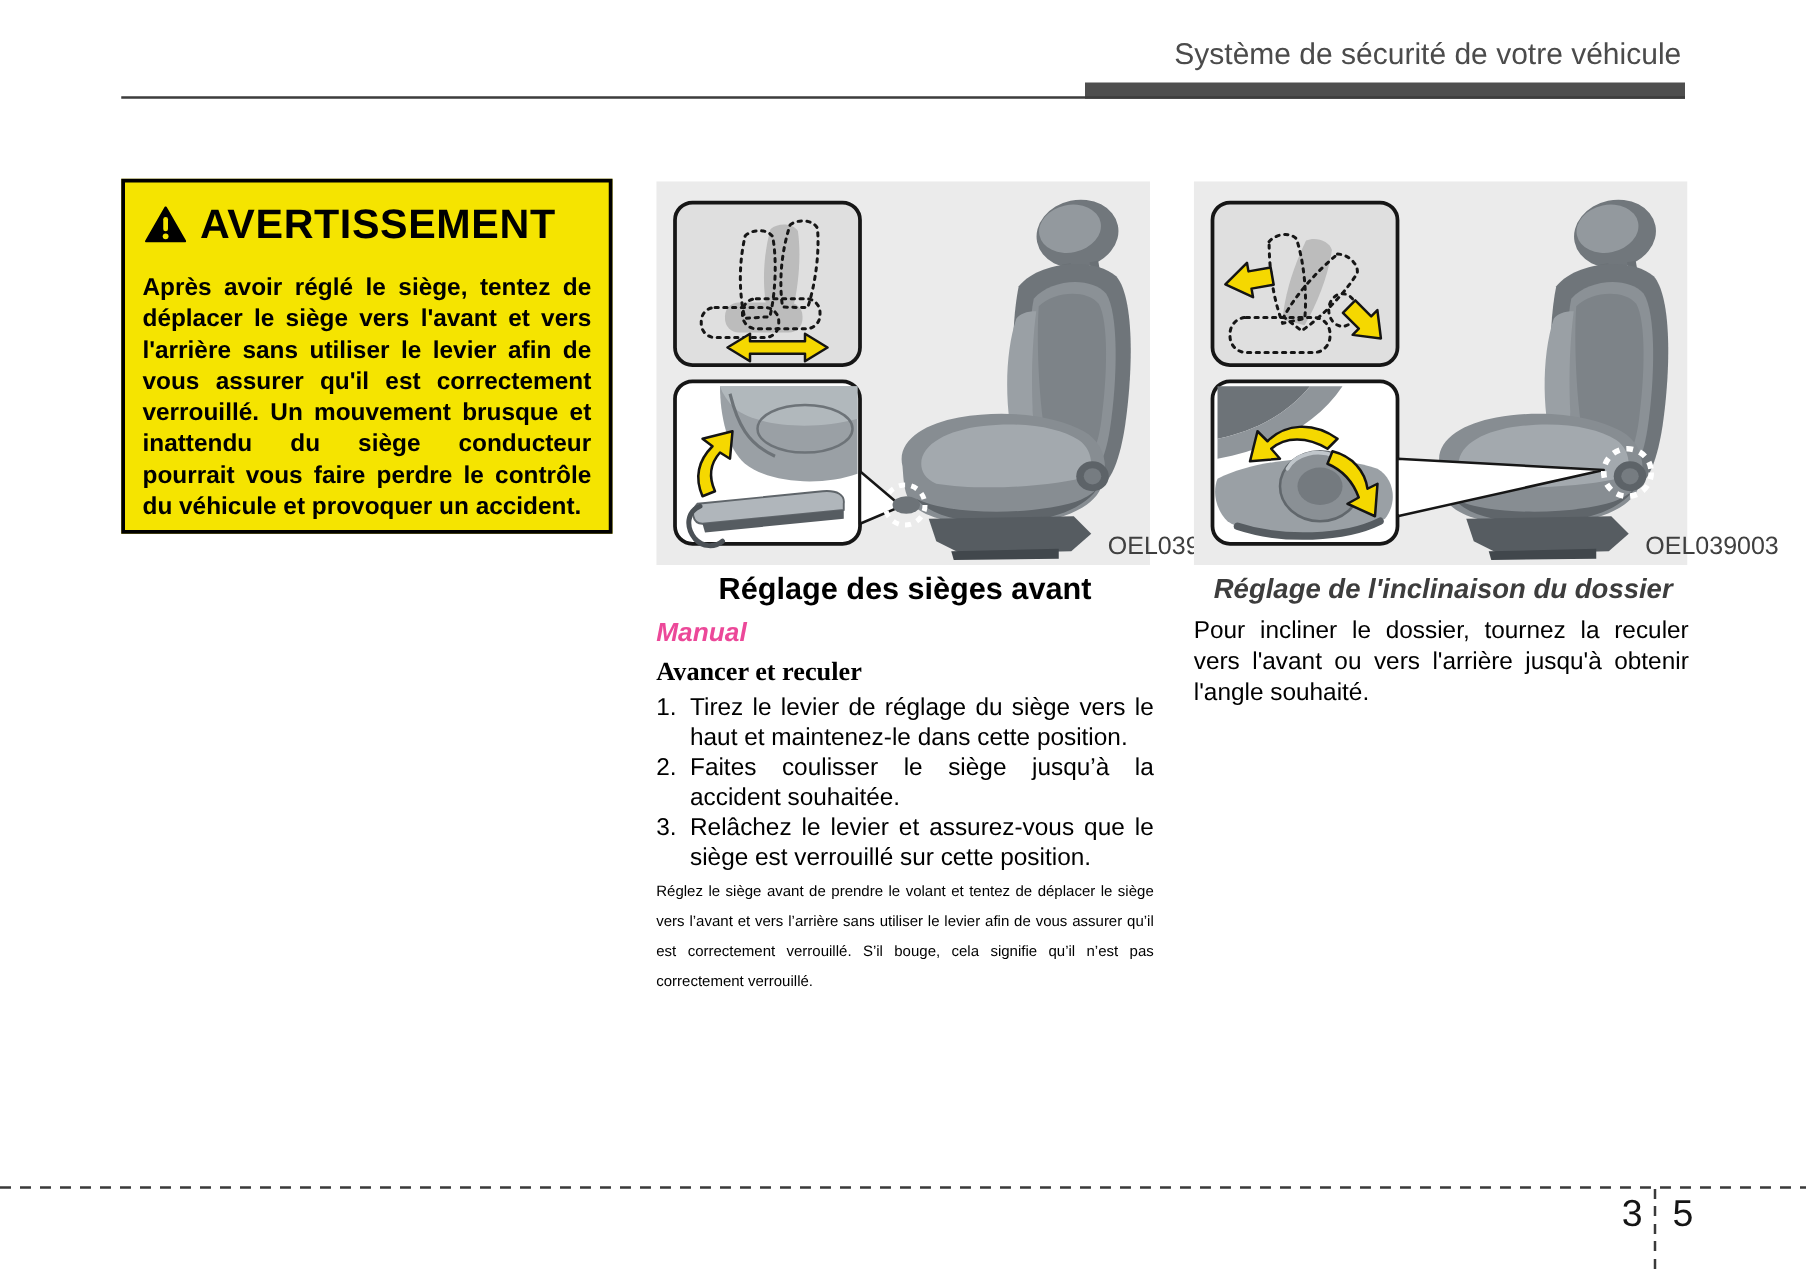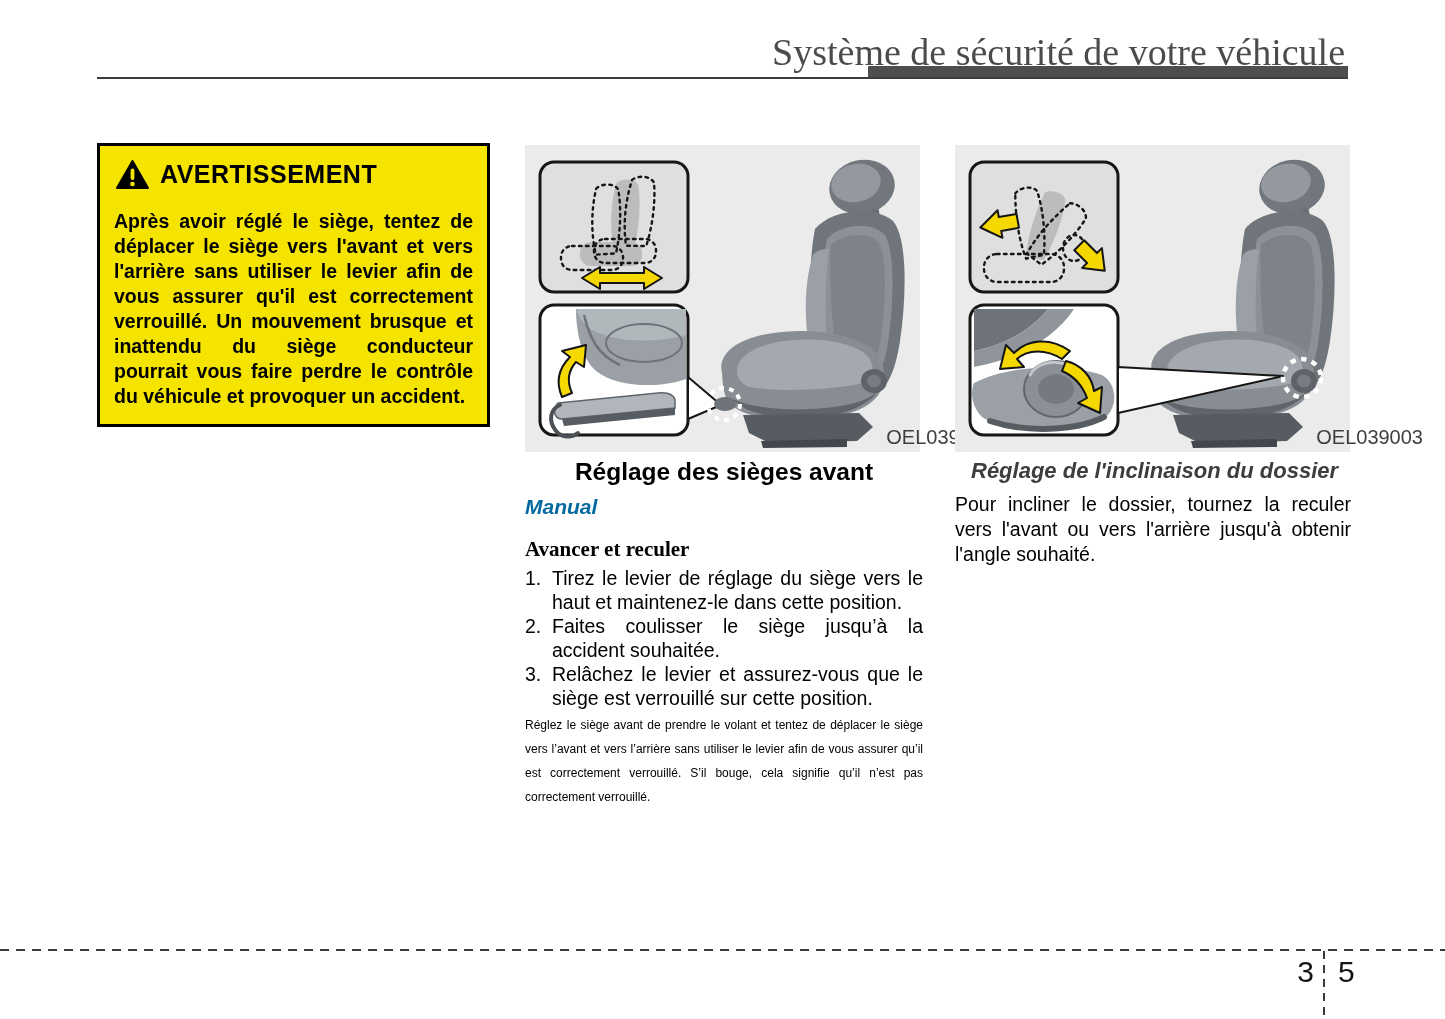--- a/index.html
+++ b/index.html
@@ -3,48 +3,48 @@
 <meta charset="utf-8">
 <style>
   html,body { margin:0; padding:0; background:#fff; }
   .page {
     position:relative; width:1445px; height:1019px; background:#fff;
     font-family:"Liberation Sans", sans-serif; overflow:hidden; color:#000;
   }
   
   .header-title {
     position:absolute; top:30px; right:100px;
-    font-family:Liberation Serif, serif; font-size:38px; color:#4b4b4b;
+    font-family:Liberation Sans, sans-serif; font-size:24px; color:#4b4b4b;
     white-space:nowrap;
   }
   .header-bar  { position:absolute; left:868px; top:66px; width:480px; height:13px; background:#4e4e4e; }
   .header-rule { position:absolute; left:97px;  top:77px; width:1251px; height:2px;  background:#3d3d3d; }
 
   
   .warning-box {
     position:absolute; left:97px; top:143px; width:393px; height:284px;
     box-sizing:border-box; background:#F5E400; border:3px solid #000;
     padding:10px 14px 0 14px; overflow:hidden;
   }
   .warning-title-row { display:flex; align-items:center; gap:11px; margin:4px 0 8px 2px; }
-  .warning-title { font-size:25px; font-weight:bold; letter-spacing:.5px;text-align:center; }
+  .warning-title { font-size:33px; font-weight:bold; letter-spacing:.5px;text-align:center; }
   .warning-body  { font-size:19.5px; font-weight:bold; line-height:25px; text-align:justify;margin-top:20px; }
 
   
   .illus { position:absolute; top:145px; width:473px; height:307px; }
   #illus1 { left:525px; }
   #illus2 { left:955px; }
   .figure-label {
     position:absolute; right:5px; bottom:3px; font-size:20px; color:#3f3f3f;
   }
 
   
   .mid-col { position:absolute; left:525px; top:458px; width:398px; }
   .section-heading { font-size:24.5px; font-weight:bold; margin:0 0 9px 0;text-align:center; }
-  .manual-heading  { font-size:21px; font-weight:bold; font-style:italic; color:#0369a1; margin:0 0 18px 0; }
+  .manual-heading  { font-size:21px; font-weight:bold; font-style:italic; color:#ec4899; margin:0 0 6px 0; }
   .sub-heading     { font-family:"Liberation Serif", serif; font-size:21px; font-weight:bold; margin:0 0 4px 0; }
   .intro-line      { font-size:19.5px; line-height:24px; margin:0 0 2px 0; }
   .step  { position:relative; padding-left:27px; text-align:justify; font-size:19.5px; line-height:24px; }
   .step-num { position:absolute; left:0; top:0; }
   .outro { font-size:12px; line-height:24px; text-align:justify; margin-top:3px; }
 
   
   .right-col { position:absolute; left:955px; top:458px; width:396px; }
   .right-heading { font-size:22px; font-weight:bold; font-style:italic; color:#3d3d3d; margin:0 0 8px 16px; }
   .right-body    { font-size:19.5px; line-height:25px; text-align:justify; }

